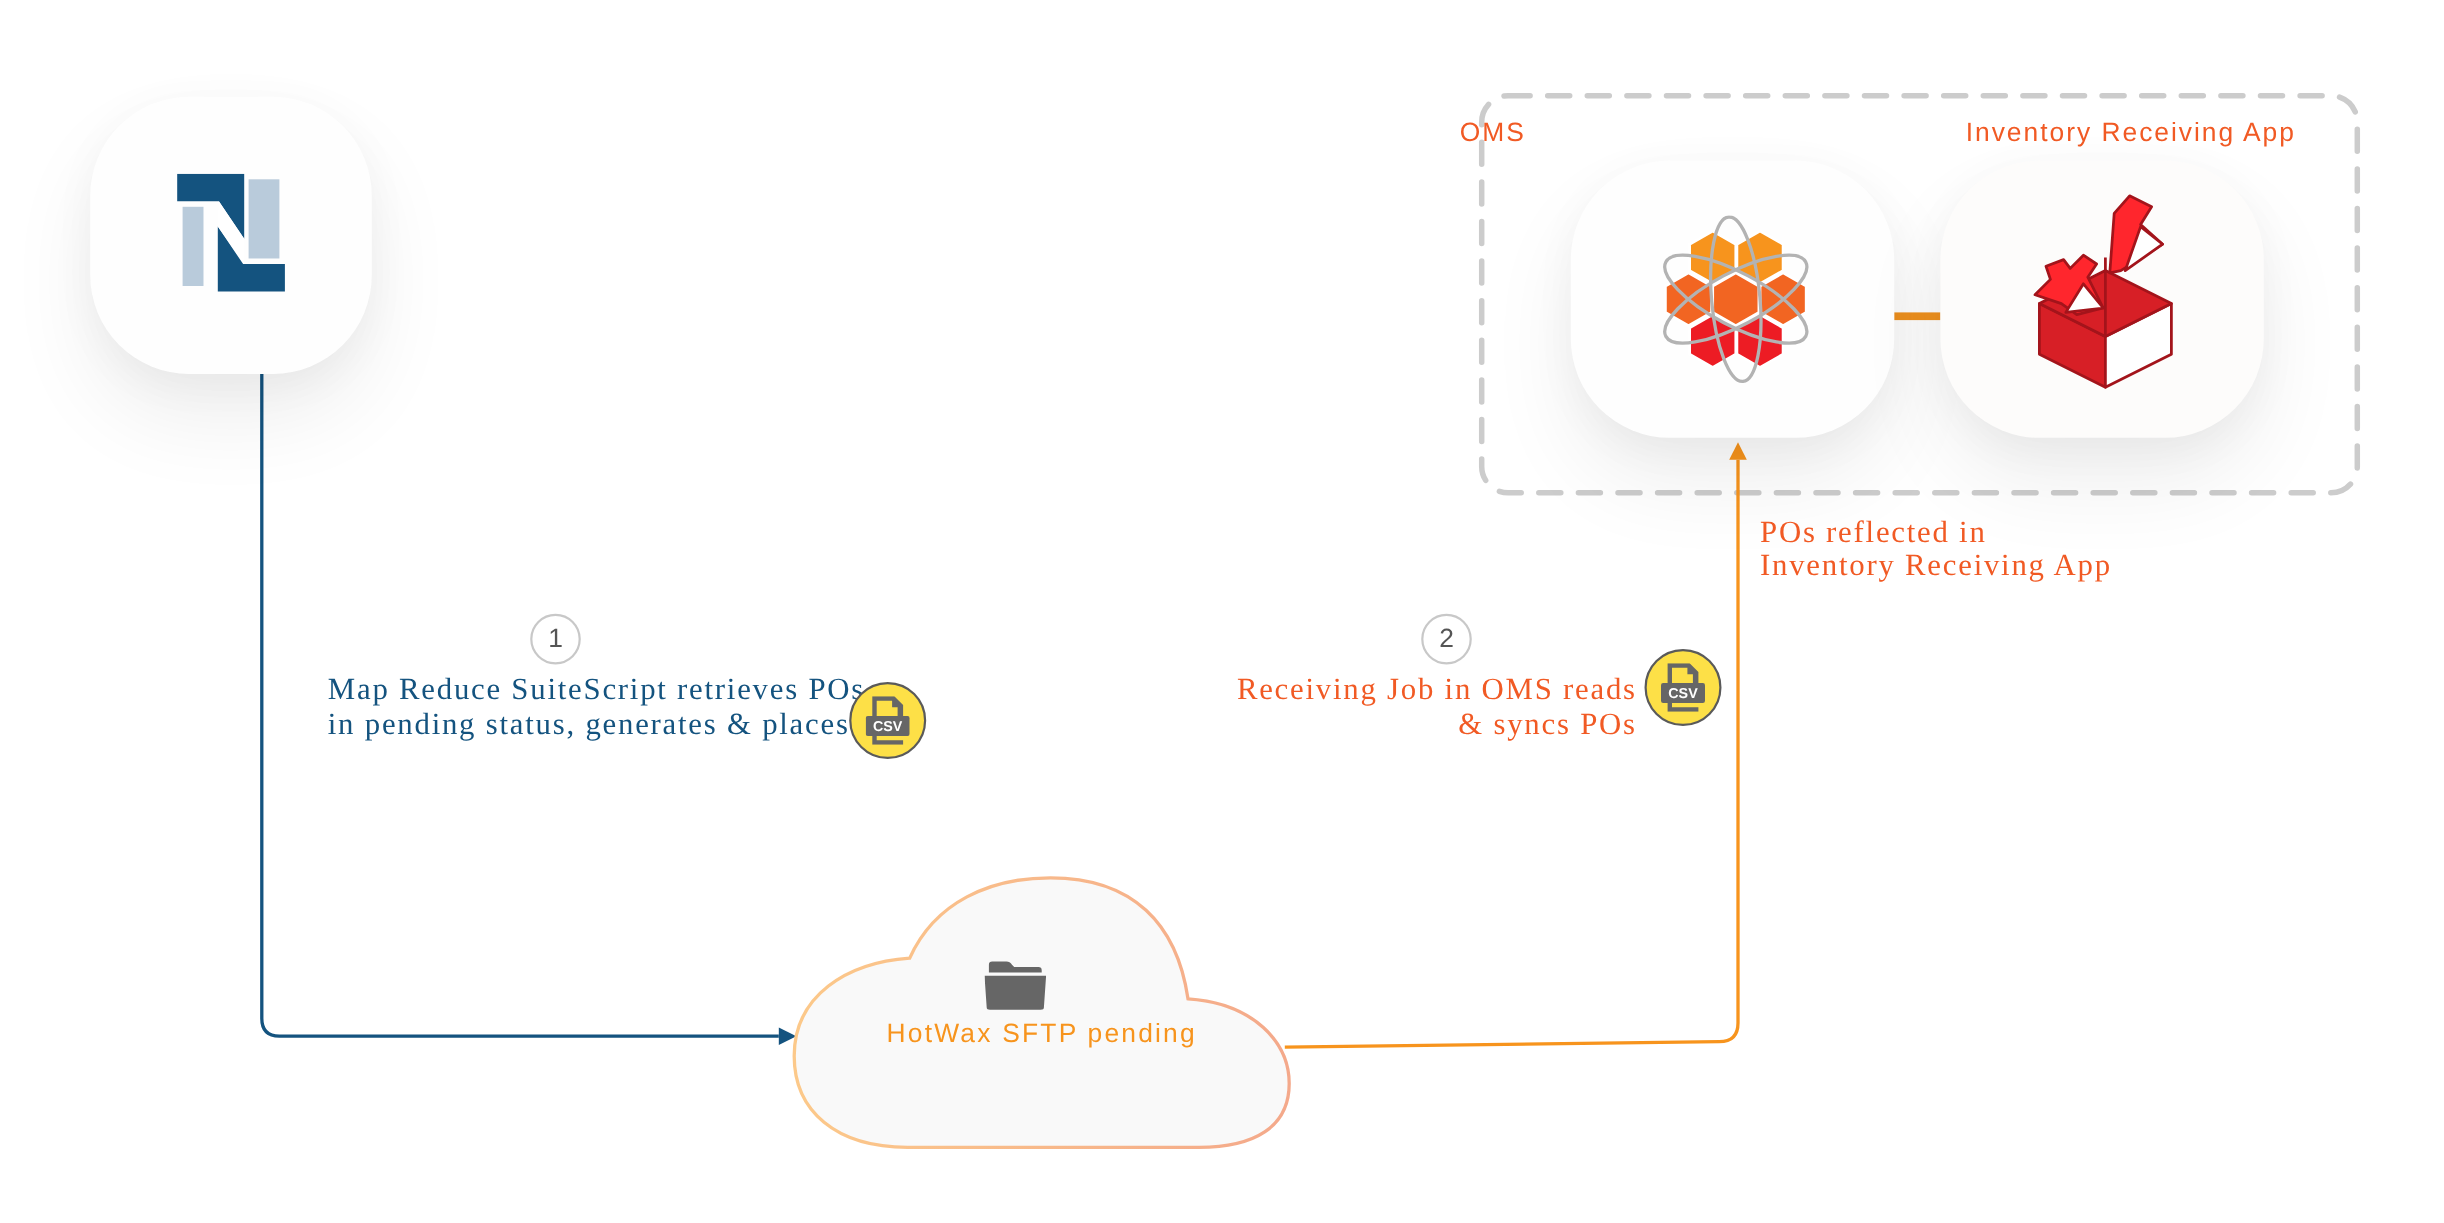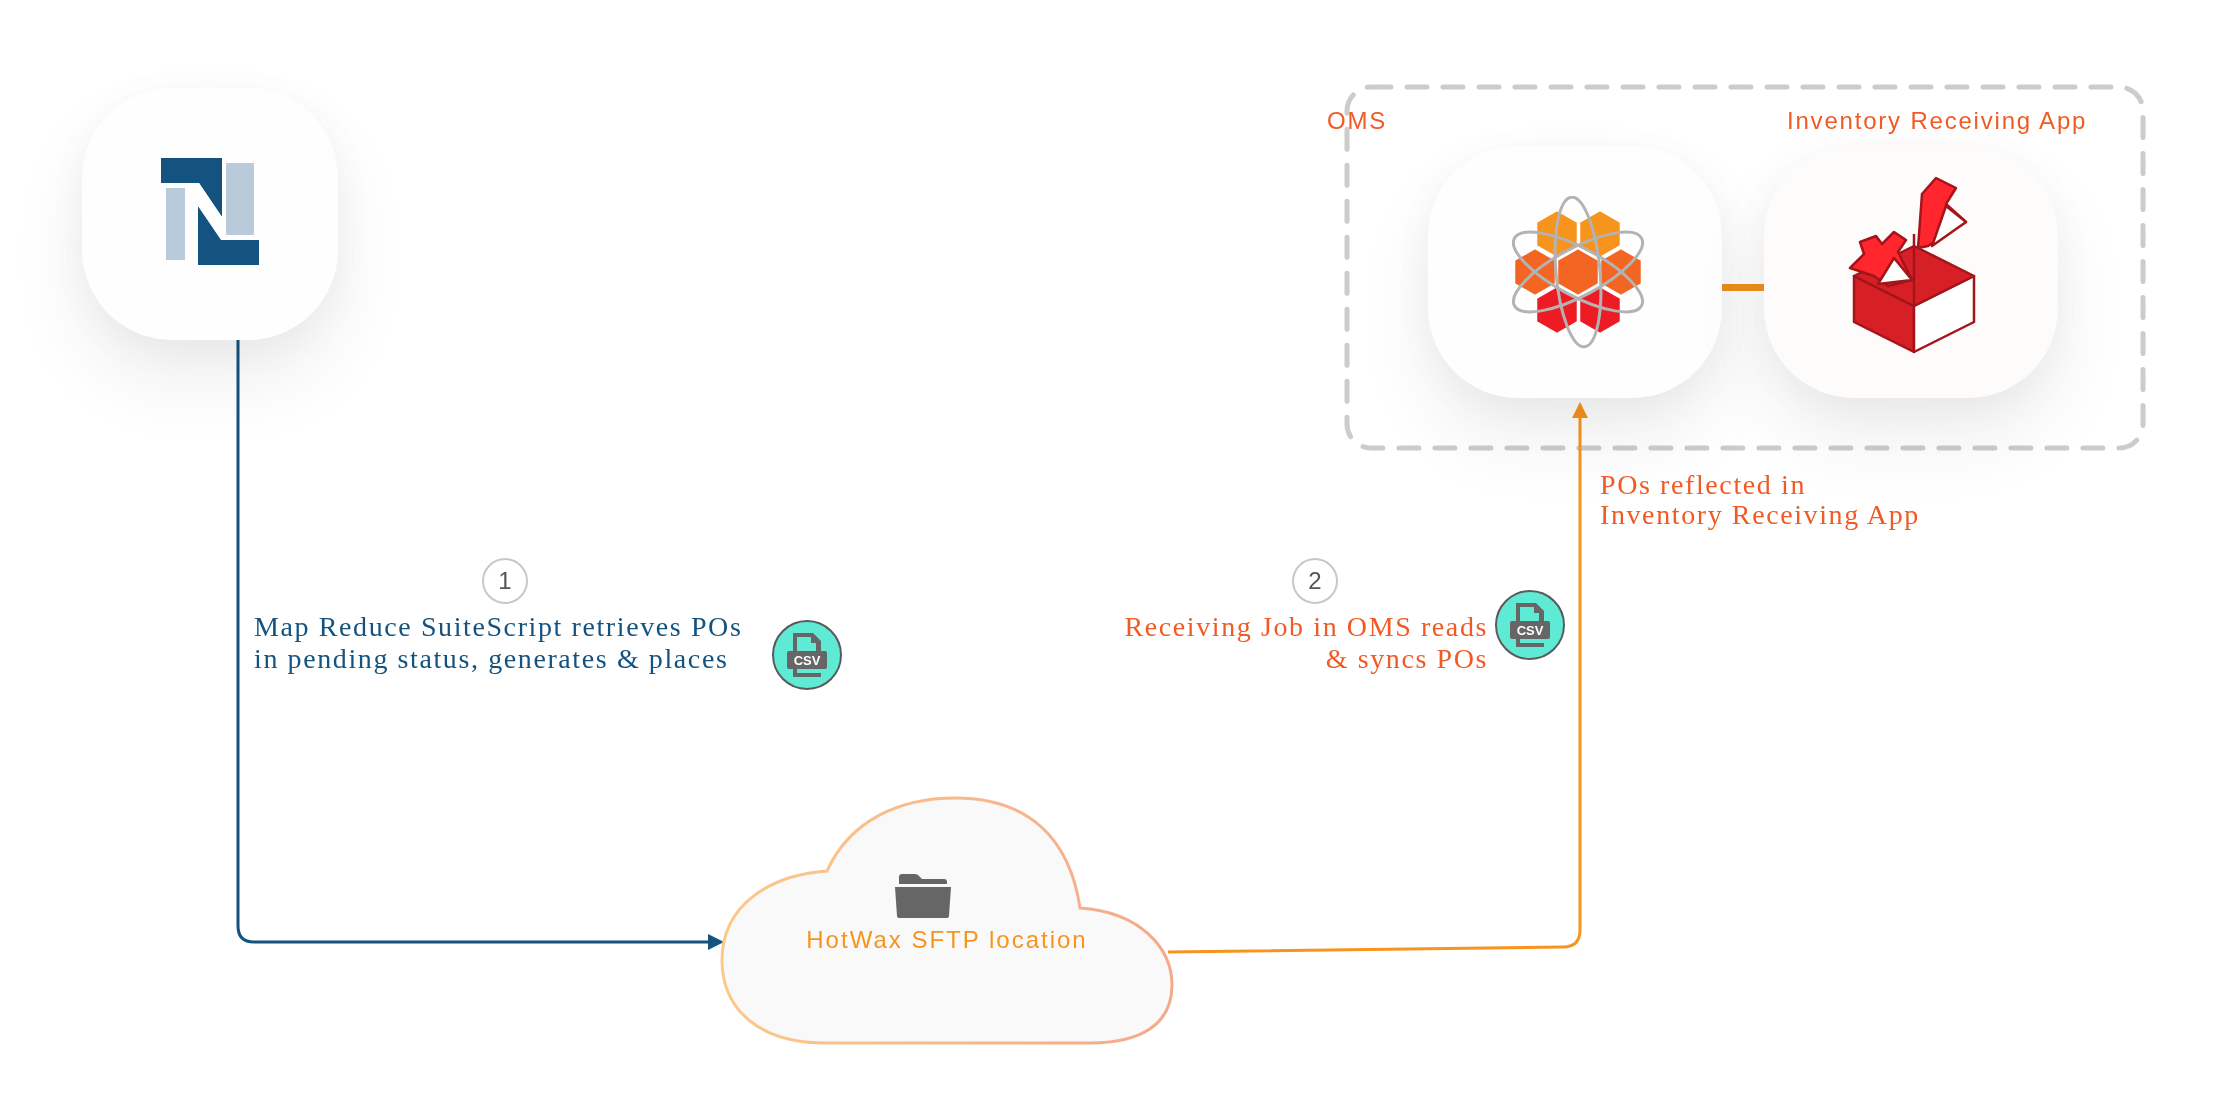--- a/index.html
+++ b/index.html
@@ -3,28 +3,28 @@
 <meta charset="utf-8">
 <style>
   html, body { margin: 0; padding: 0; background: #ffffff; }
   body { width: 2222px; height: 1112px; position: relative; overflow: hidden;
          font-family: "Liberation Sans", "DejaVu Sans", sans-serif; }
   .abs { position: absolute; }
   .card { position: absolute; border-radius: 90px; background: #fefefe;
           box-shadow: 0 40px 80px rgba(0,0,0,0.07), 0 10px 40px rgba(0,0,0,0.04); }
   .card.warm { background: #fdfcfb; }
   .lbl { position: absolute; font-size: 28px; letter-spacing: 1.6px; line-height: 30px; white-space: nowrap; font-family: Liberation Serif, serif; }
-  .blue { color: #14537f; }
+  .blue { color: #14537f; margin-left: 44px; }
   .orange { color: #f15a24; }
   .sys-label { position: absolute; font-size: 24px; letter-spacing: 1.8px; color: #f15a24; white-space: nowrap; }
   .step { position: absolute; width: 42px; height: 42px; border-radius: 50%;
           border: 2px solid #c8c8c8; background: #fff; color: #555;
           font-size: 24px; line-height: 42px; text-align: center; }
   .csv { position: absolute; width: 66px; height: 66px; border-radius: 50%;
-         border: 2px solid #5a5a5a; background: #5eead4; }
+         border: 2px solid #5a5a5a; background: #fde047; }
   .cloud-text { position: absolute; font-size: 24px; letter-spacing: 2px; color: #f7941d; white-space: nowrap; }
 </style>
 </head>
 <body>
 
 <svg class="abs" style="left:0;top:0" width="2222" height="1112" viewBox="0 0 2222 1112">
 
   <rect x="1347" y="87" width="796" height="361" rx="24" ry="24" fill="none" stroke="#cccccc" stroke-width="5" stroke-dasharray="20 16" stroke-linecap="round"></rect>
 
   <path d="M238 340 L238 926 Q238 942 254 942 L708 942" fill="none" stroke="#14537f" stroke-width="3"></path>
@@ -130,14 +130,14 @@
     <path d="M6 36 L10 36 L10 40 L34 40 L34 36 L34 44 L6 44 Z" fill="#666"></path>
     <text x="20" y="32" text-anchor="middle" font-family="Liberation Sans, sans-serif" font-weight="bold" font-size="13" fill="#ffffff">CSV</text>
   </svg>
 </div>
 
 <div class="abs" style="left:722px;top:798px;width:450px;height:246px;">
   <svg class="abs" style="left:173px;top:75px" width="56" height="46" viewBox="0 0 56 46">
     <path d="M4 4 Q4 1 7 1 L20 1 Q23 1 25 4 L27 6 L49 6 Q52 6 52 9 L52 11 L4 11 Z" fill="#666"></path>
     <path d="M0 14 L56 14 L54 43 Q54 45 51 45 L5 45 Q2 45 2 43 Z" fill="#666"></path>
   </svg>
-  <div class="cloud-text" style="left:0;width:450px;text-align:center;top:128px;">HotWax SFTP location</div>
+  <div class="cloud-text" style="left:0;width:450px;text-align:center;top:128px;">HotWax SFTP pending</div>
 </div>
 
 </body></html>

